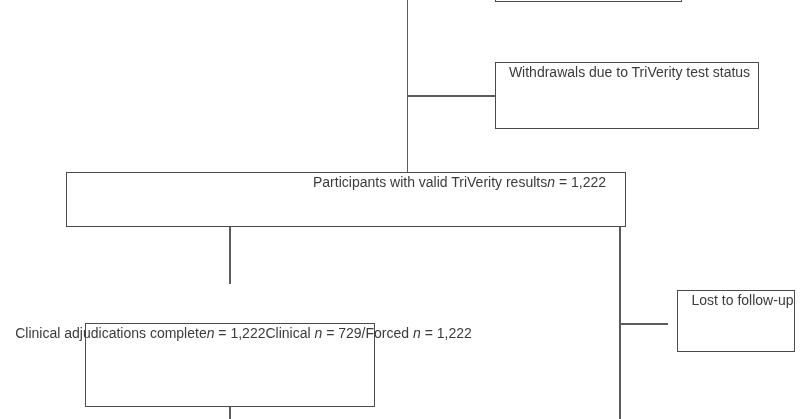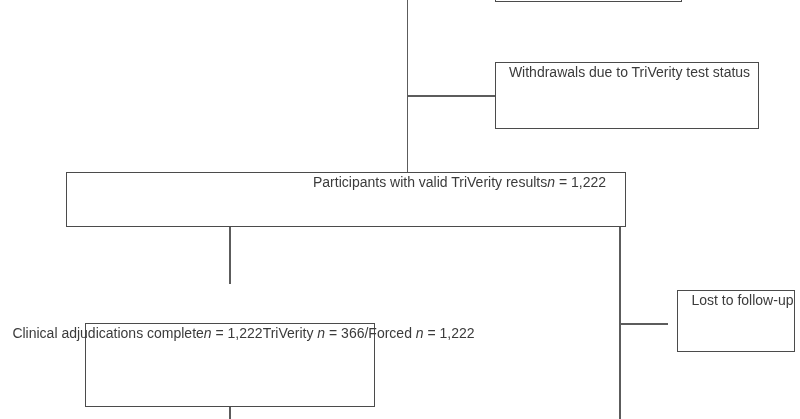--- a/index.html
+++ b/index.html
@@ -72,20 +72,20 @@
   </div>
 
   <div class="box box-participants">
     <p class="bl"><span>Participants with valid TriVerity results</span></p>
     <p class="bl"><span class="it">n</span><span> = 1,222</span></p>
   </div>
 
   <div class="box box-clinical">
     <p class="bl"><span>Clinical adjudications complete</span></p>
     <p class="bl"><span class="it">n</span><span> = 1,222</span></p>
-    <p class="bl"><span>TriVerity </span><span class="it">n</span><span> = 366/Forced </span><span class="it">n</span><span> = 1,222</span></p>
+    <p class="bl"><span>Clinical </span><span class="it">n</span><span> = 729/Forced </span><span class="it">n</span><span> = 1,222</span></p>
   </div>
 
   <div class="box box-lost">
     <p class="bl"><span>Lost to follow-up</span></p>
   </div>
 
 </div>
 
 </body></html>

